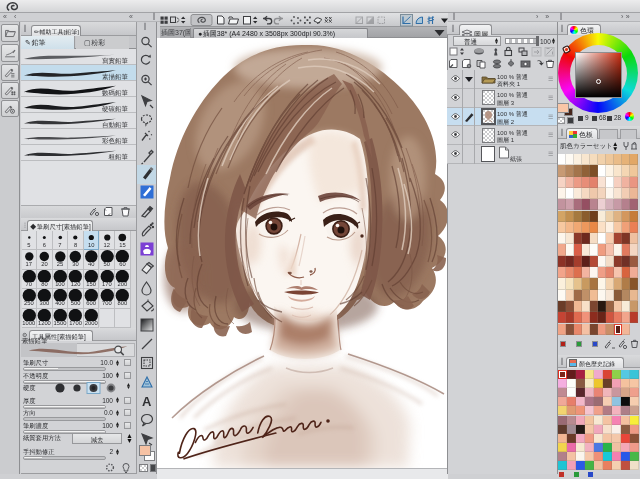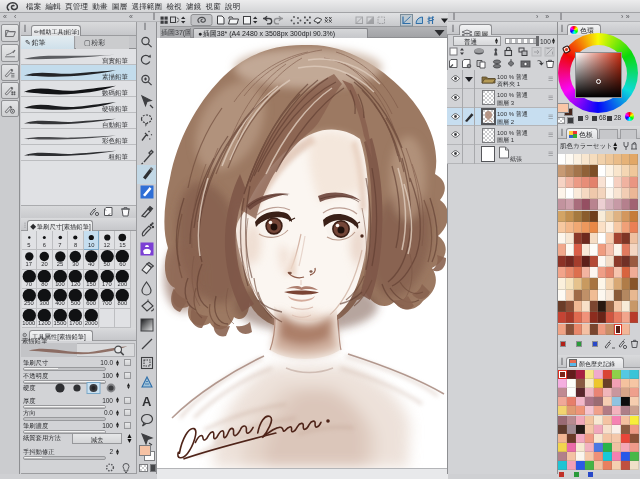--- a/index.html
+++ b/index.html
@@ -15,21 +15,20 @@
 .sfill{background:linear-gradient(#fdfdfd 15%,#d8d8d8 50%,#9d9ea1);height:100%}
 .chk{background-image:repeating-conic-gradient(#ffffff 0 25%,#cbccce 0 50%);background-size:4px 4px}
 </style></head><body>
 <div id="scr">
 
 <div class="ab" style="left:0;top:0;width:640px;height:13px;background:linear-gradient(#ececed,#d4d5d7);border-bottom:1px solid #a2a3a6"></div>
 <svg class="ab" style="left:6px;top:1px" width="13" height="11" viewBox="0 0 13 11">
  <path d="M3.2 9.2 C0.8 8.2 0.6 5.2 2.6 3.4 C4.8 1.4 8.6 1.3 10.4 3.2 C12 4.9 11.6 7.4 9.6 8.2 C7.8 8.9 5.8 8.2 5.5 6.5 C5.3 5.2 6.4 4.2 7.6 4.5" fill="none" stroke="#3a3b3e" stroke-width="1.5"></path>
  <circle cx="7.8" cy="4.6" r="0.9" fill="#3a3b3e"></circle>
 </svg>
-<div class="ab txt" style="left:26px;top:2px;font-size:7.5px;letter-spacing:0.2px">檔案  編輯  頁管理  動畫  圖層  選擇範圍  檢視  濾鏡  視窗  說明</div>
 
 <div class="ab" style="left:0;top:13px;width:640px;height:9px;background:#cfd0d3;border-bottom:1px solid #b4b5b8"></div>
 <div class="ab txt" style="left:3px;top:13px;font-size:7px;color:#55565a">« ‹</div>
 <div class="ab txt" style="left:129px;top:13px;font-size:7px;color:#55565a">«</div>
 <div class="ab txt" style="left:152px;top:13px;font-size:6px;color:#55565a">║</div>
 <div class="ab txt" style="left:452px;top:13px;font-size:6px;color:#55565a">║</div>
 <div class="ab txt" style="left:536px;top:13px;font-size:7px;color:#55565a">› »</div>
 <div class="ab txt" style="left:559px;top:13px;font-size:6px;color:#55565a">║</div>
 <div class="ab txt" style="left:621px;top:13px;font-size:7px;color:#55565a">› »</div>
 

